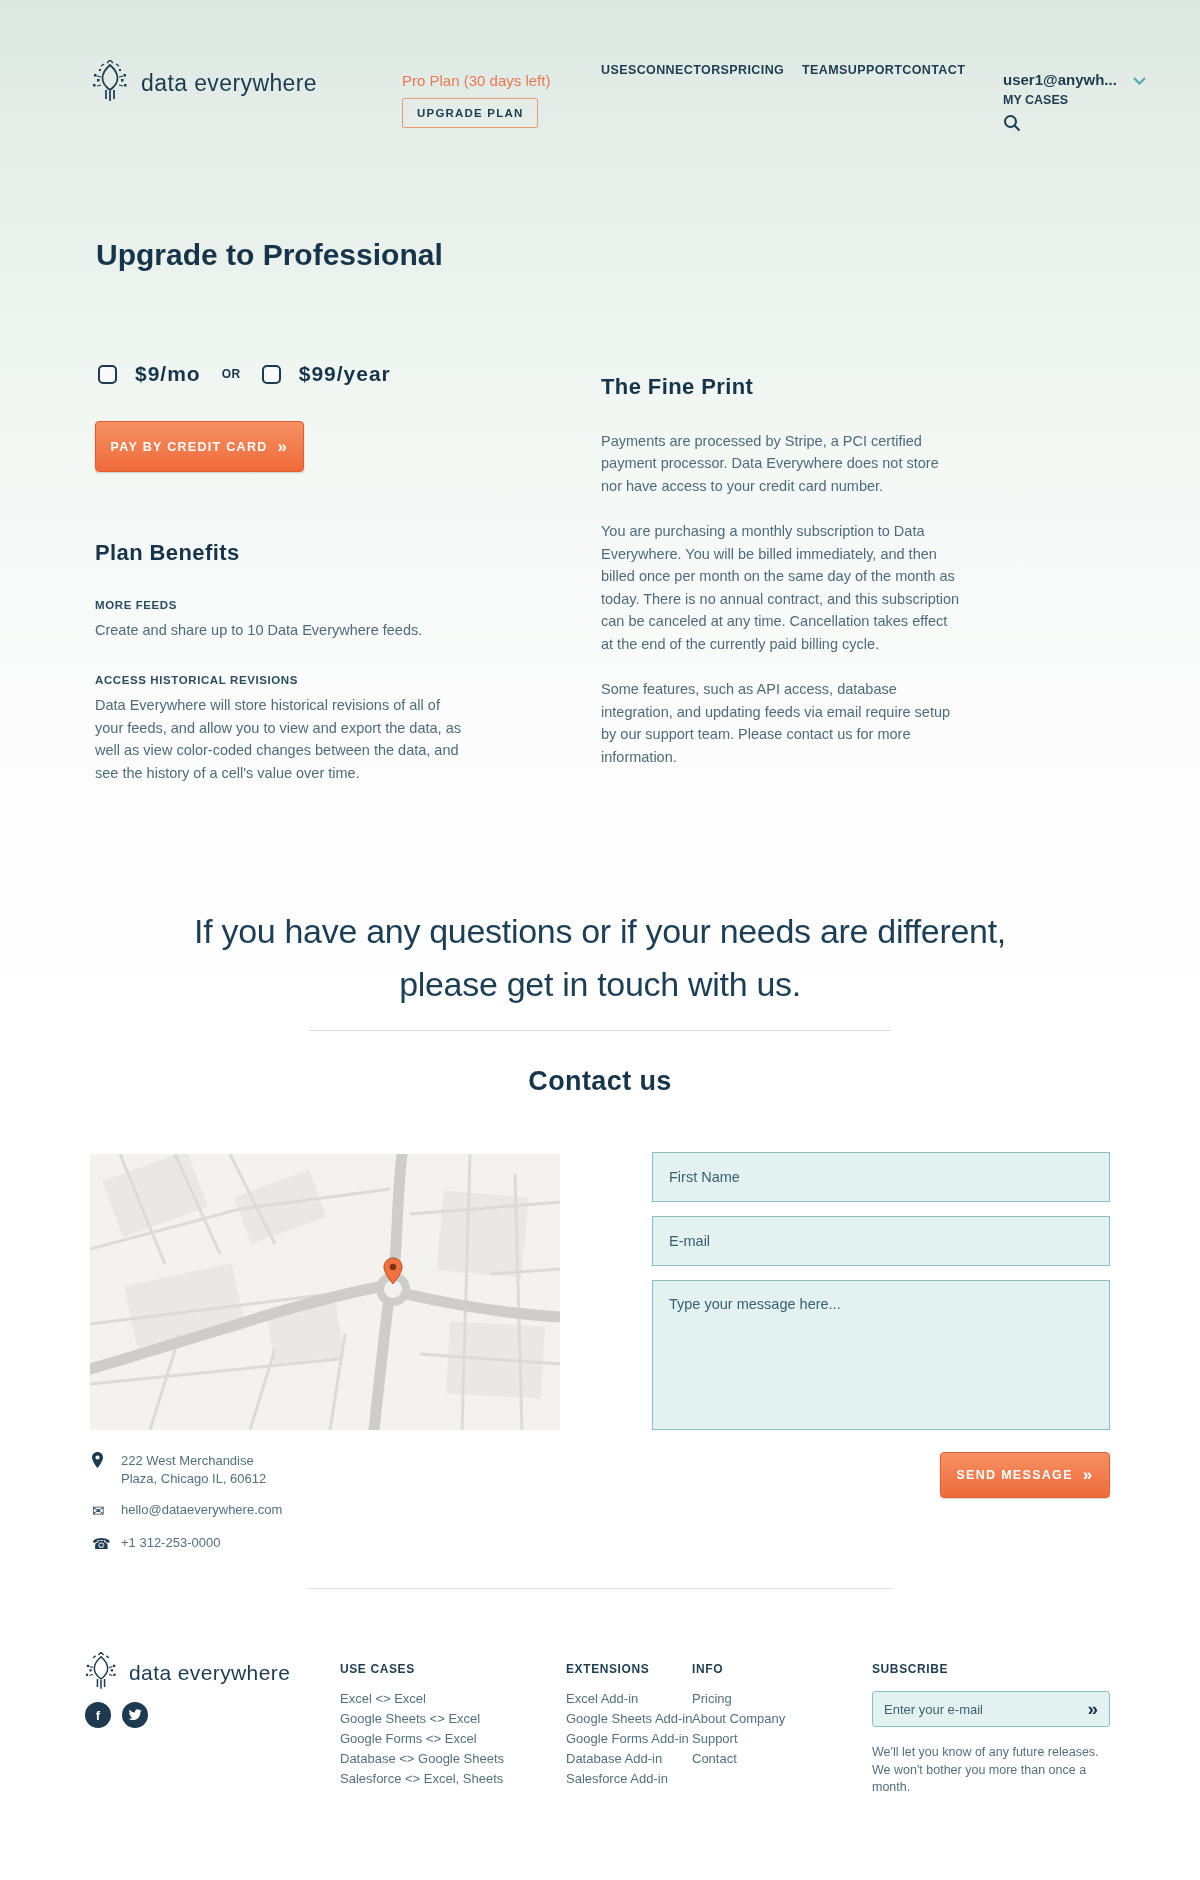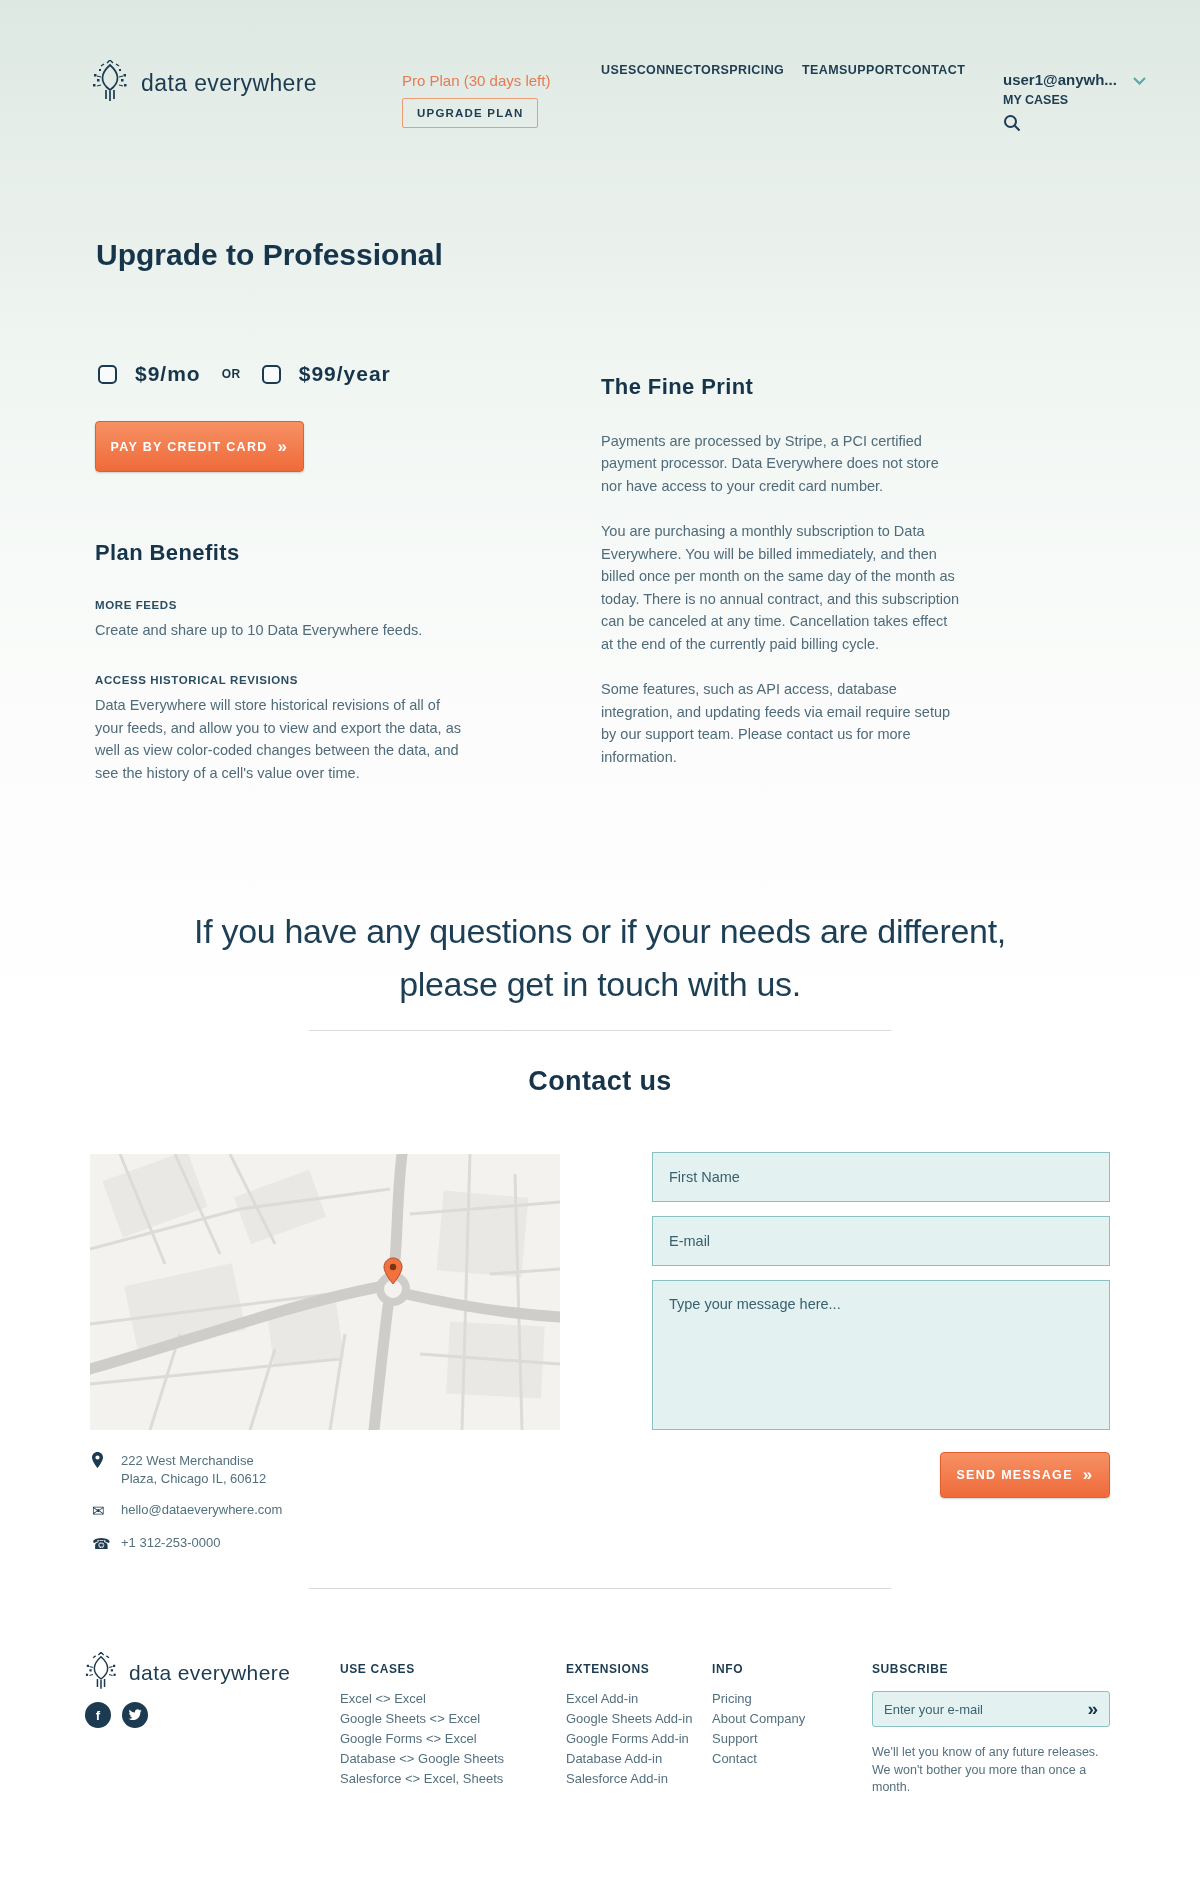--- a/index.html
+++ b/index.html
@@ -75,21 +75,21 @@
   
   .footer-logo { position:absolute; left:85px; top:1652px; display:flex; align-items:center; gap:12px; }
   .footer-logo .logo-text { font-size:21px; }
   .socials { position:absolute; left:85px; top:1702px; display:flex; gap:11px; }
   .social { width:26px; height:26px; border-radius:50%; background:#1c3b50; color:#fff;
     display:flex; align-items:center; justify-content:center; font-size:13px; font-weight:bold; cursor:pointer; }
   .fcol { position:absolute; top:1662px; }
   .fcol-title { font-size:12px; font-weight:bold; color:#1d3c50; letter-spacing:.6px; }
   .fcol ul { list-style:none; margin-top:13px; }
   .fcol li a { font-size:13px; color:#54707e; line-height:20px; }
-  .fcol-usecases { left:340px; } .fcol-extensions { left:537px;margin-left:29px; } .fcol-info { left:712px; }
+  .fcol-usecases { left:340px; } .fcol-extensions { left:537px;margin-left:29px; } .fcol-info { left:692px; }
   .subscribe { position:absolute; left:872px; top:1662px; width:238px; }
   .sub-input-wrap { margin-top:15px; width:238px; height:36px; background:#e3f2f1;
     border:1px solid #8ac0c2; border-radius:3px; display:flex; align-items:center; padding:0 11px; }
   .sub-input { flex:1; border:none; background:transparent; font-size:13px; color:#2f5b6b;
     font-family:inherit; outline:none; min-width:0; }
   .sub-input::placeholder { color:#3d6371; opacity:1; }
   .sub-arrow { background:none; border:none; font-size:19px; font-weight:bold; color:#16354b;
     cursor:pointer; font-family:inherit; }
   .sub-note { margin-top:17px; font-size:12.5px; color:#54707e; line-height:1.4; }
 </style>

